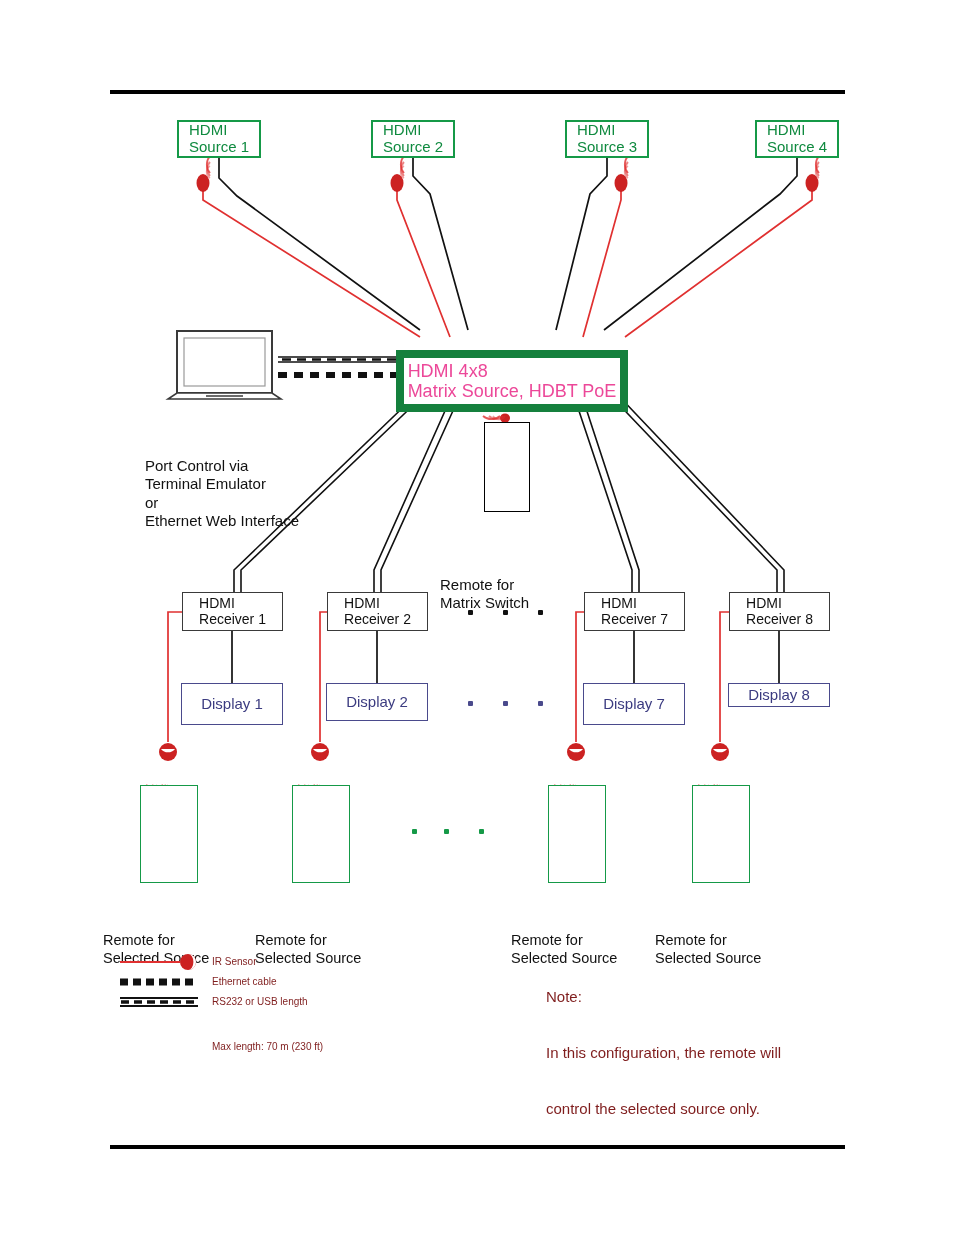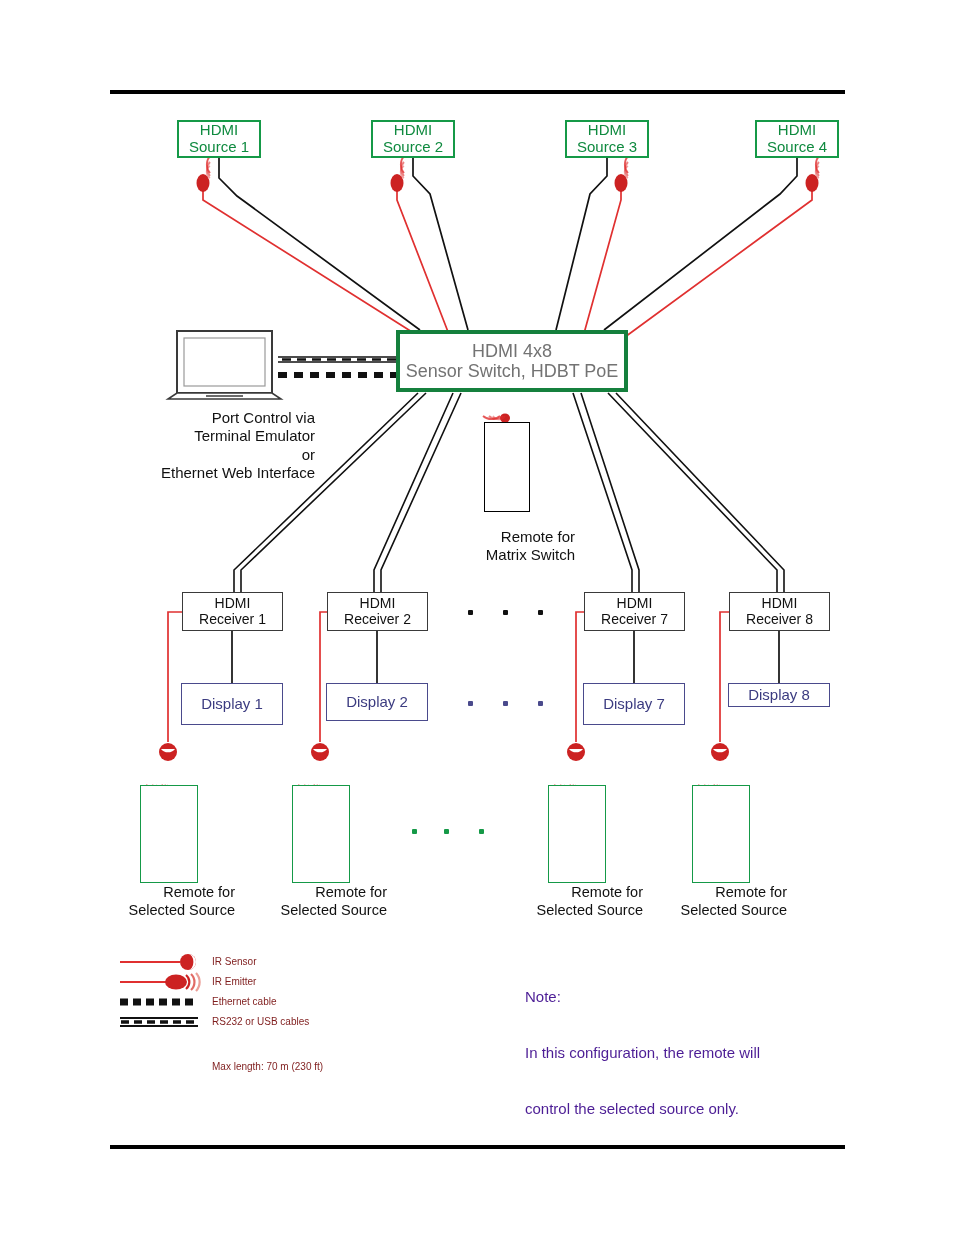--- a/index.html
+++ b/index.html
@@ -8,47 +8,47 @@
   .page{position:absolute;left:0;top:0;width:954px;height:1235px;}
 
   .rule{position:absolute;left:110px;width:735px;height:4px;background:#000;}
   #rule-top{top:90px;}
   #rule-bottom{top:1145px;}
 
   svg.wires{position:absolute;left:0;top:0;width:954px;height:1235px;
             pointer-events:none;overflow:visible;}
 
   .node{position:absolute;box-sizing:border-box;display:flex;
-        align-items:center;justify-content:center;text-align:center;
+        align-items:center;justify-content:center;text-align:left;
         line-height:1.12;background:#fff;}
 
   .src-box{border:2px solid #159947;color:#0f8a3f;font-size:15px;}
-  .switch-box{border:4px solid #15803d;color:#737373;font-size:18px;}
+  .switch-box{border:8px solid #15803d;color:#ec4899;font-size:18px;margin-top:20px;}
   .recv-box{border:1.6px solid #3a3a3a;color:#111;font-size:14px;}
   .disp-box{border:1.8px solid #4a4a8c;color:#3b3b80;font-size:15px;}
   .remote-box{border:1.8px solid #000;background:#fff;}
   .remote-green{border:1.8px solid #159947;background:#fff;}
 
-  .cap{position:absolute;text-align:right;font-size:15px;color:#111;
-       line-height:1.22;}
+  .cap{position:absolute;text-align:left;font-size:15px;color:#111;
+       line-height:1.22;margin-top:48px;}
   .cap-sm{font-size:14.5px;}
 
   .dot{position:absolute;width:5px;height:5px;border-radius:1px;}
   .dot-black{background:#111;}
   .dot-blue{background:#4a4a8c;}
   .dot-green{background:#159947;}
 
   
   .legend{position:absolute;left:118px;top:952px;font-size:10px;color:#7f1d1d;}
   .lg-row{display:flex;align-items:center;height:20px;margin-bottom:0px;}
   .lg-sym{width:84px;height:20px;position:relative;flex:0 0 84px;}
   .lg-text{margin-left:10px;white-space:pre;line-height:1.18;}
   .lg-maxlen{margin-left:94px;white-space:pre;line-height:1.18;margin-top:29px;}
 
-  .note{position:absolute;left:525px;top:950px;font-size:15px;color:#4c1d95;
+  .note{position:absolute;left:546px;top:950px;font-size:15px;color:#7f1d1d;
         line-height:1.25;white-space:pre;}
 </style>
 </head>
 <body>
 
 <div class="page">
 
   <div class="rule" id="rule-top"></div>
   <div class="rule" id="rule-bottom"></div>
 
@@ -214,21 +214,21 @@
   <div class="node src-box" style="left:755px;top:120px;width:84px;height:38px;">
     <span>
       <span>HDMI</span><br>
       <span>Source 4</span>
     </span>
   </div>
 
   <div class="node switch-box" style="left:396px;top:330px;width:232px;height:62px;">
     <span>
       <span>HDMI 4x8</span><br>
-      <span>Sensor Switch, HDBT PoE</span>
+      <span>Matrix Source, HDBT PoE</span>
     </span>
   </div>
 
   <div class="cap" style="left:145px;top:409px;width:170px;">
     <div>Port Control via</div>
     <div>Terminal Emulator</div>
     <div>or</div>
     <div>Ethernet Web Interface</div>
   </div>
 
@@ -318,51 +318,39 @@
       <span class="lg-sym">
         <svg width="84" height="20" viewBox="0 0 84 20">
           <line x1="2" y1="10" x2="62" y2="10" stroke="#e03030" stroke-width="2"></line>
           <circle cx="70" cy="10" r="8" fill="#cc2222"></circle>
           <path d="M70,2 a8,8 0 0 1 0,16 a5.4,8 0 0 0 0,-16" fill="#ffffff"></path>
         </svg>
       </span>
       <span class="lg-text">IR Sensor</span>
     </div>
 
-    <div class="lg-row">
-      <span class="lg-sym">
-        <svg width="84" height="20" viewBox="0 0 84 20">
-          <line x1="2" y1="10" x2="52" y2="10" stroke="#e03030" stroke-width="2"></line>
-          <ellipse cx="58" cy="10" rx="11" ry="7.5" fill="#cc2222"></ellipse>
-          <path d="M68,3 a9,9 0 0 1 0,14" fill="none" stroke="#cc2222" stroke-width="2.2"></path>
-          <path d="M73,2 a11,11 0 0 1 0,16" fill="none" stroke="#d9463f" stroke-width="2.2" opacity="0.8"></path>
-          <path d="M78,1 a13,13 0 0 1 0,18" fill="none" stroke="#e06a60" stroke-width="2.2" opacity="0.65"></path>
-        </svg>
-      </span>
-      <span class="lg-text">IR Emitter</span>
-    </div>
 
     <div class="lg-row">
       <span class="lg-sym">
         <svg width="84" height="20" viewBox="0 0 84 20">
           <line x1="2" y1="10" x2="80" y2="10" stroke="#111" stroke-width="7" stroke-dasharray="8 5"></line>
         </svg>
       </span>
       <span class="lg-text">Ethernet cable</span>
     </div>
 
     <div class="lg-row">
       <span class="lg-sym">
         <svg width="84" height="20" viewBox="0 0 84 20">
           <line x1="2" y1="6" x2="80" y2="6" stroke="#111" stroke-width="1.8"></line>
           <line x1="2" y1="14" x2="80" y2="14" stroke="#111" stroke-width="1.8"></line>
           <line x1="3" y1="10" x2="79" y2="10" stroke="#111" stroke-width="3.4" stroke-dasharray="8 5"></line>
         </svg>
       </span>
-      <span class="lg-text">RS232 or USB cables</span>
+      <span class="lg-text">RS232 or USB length</span>
     </div>
 
 
     <div class="lg-maxlen">Max length: 70 m (230 ft)</div>
   </div>
 
   <div class="note">
     <div>Note:</div>
     <div>In this configuration, the remote will</div>
     <div>control the selected source only.</div>

